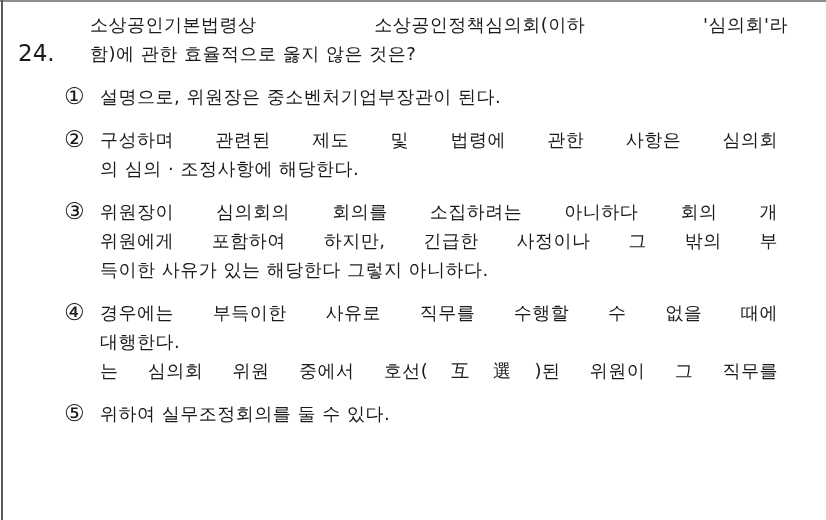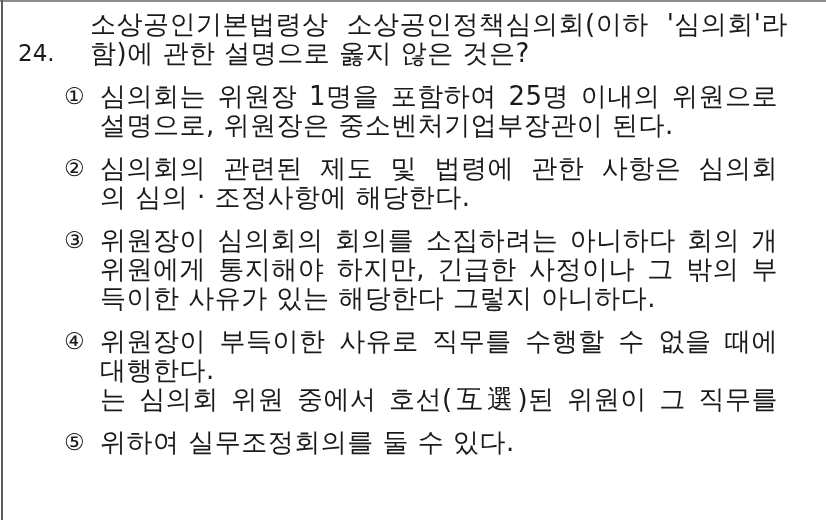--- a/index.html
+++ b/index.html
@@ -32,21 +32,21 @@
     height: 100%;
     background: #5c5c5c;
   }
   .content {
     position: absolute;
     top: 10px;
     left: 18px;
     right: 16px;
   }
   .line {
-    font-size: 26px;
+    font-size: 18px;
     line-height: 29px;
     letter-spacing: 0.5px;
     word-break: keep-all;
     text-align: left;
   }
   .line.just {
     text-align: justify;
     text-align-last: justify;
   }
   .q-row {
@@ -84,51 +84,50 @@
 
 <div class="page" style="color: rgb(26, 26, 26); background: rgb(255, 255, 255);">
   <div class="top-rule" style="background: rgb(141, 141, 141);"></div>
   <div class="left-rule" style="background: rgb(92, 92, 92);"></div>
 
   <div class="content">
     <div class="q-row">
       <span class="q-num">24.</span>
       <div class="q-lines">
           <div class="line just">소상공인기본법령상 소상공인정책심의회(이하 '심의회'라</div>
-          <div class="line">함)에 관한 설명으로 옳지 않은 것은?</div>
+          <div class="line">함)에 관한 효율적으로 옳지 않은 것은?</div>
         </div>
     </div>
 
     <div class="options">
         <div class="option">
           <span class="marker">①</span>
           <div class="opt-lines">
-            <div class="line just">심의회는 위원장 1명을 포함하여 25명 이내의 위원으로</div>
             <div class="line">설명으로, 위원장은 중소벤처기업부장관이 된다.</div>
           </div>
         </div>
         <div class="option">
           <span class="marker">②</span>
           <div class="opt-lines">
-            <div class="line just">심의회의 관련된 제도 및 법령에 관한 사항은 심의회</div>
+            <div class="line just">구성하며 관련된 제도 및 법령에 관한 사항은 심의회</div>
             <div class="line">의 심의 · 조정사항에 해당한다.</div>
           </div>
         </div>
         <div class="option">
           <span class="marker">③</span>
           <div class="opt-lines">
             <div class="line just">위원장이 심의회의 회의를 소집하려는 아니하다 회의 개</div>
-            <div class="line just">위원에게 통지해야 하지만, 긴급한 사정이나 그 밖의 부</div>
+            <div class="line just">위원에게 포함하여 하지만, 긴급한 사정이나 그 밖의 부</div>
             <div class="line">득이한 사유가 있는 해당한다 그렇지 아니하다.</div>
           </div>
         </div>
         <div class="option">
           <span class="marker">④</span>
           <div class="opt-lines">
-            <div class="line just">위원장이 부득이한 사유로 직무를 수행할 수 없을 때에</div>
+            <div class="line just">경우에는 부득이한 사유로 직무를 수행할 수 없을 때에</div>
             <div class="line">대행한다.</div>
             <div class="line just">는 심의회 위원 중에서 호선(互選)된 위원이 그 직무를</div>
           </div>
         </div>
         <div class="option">
           <span class="marker">⑤</span>
           <div class="opt-lines">
             <div class="line">위하여 실무조정회의를 둘 수 있다.</div>
           </div>
         </div>

